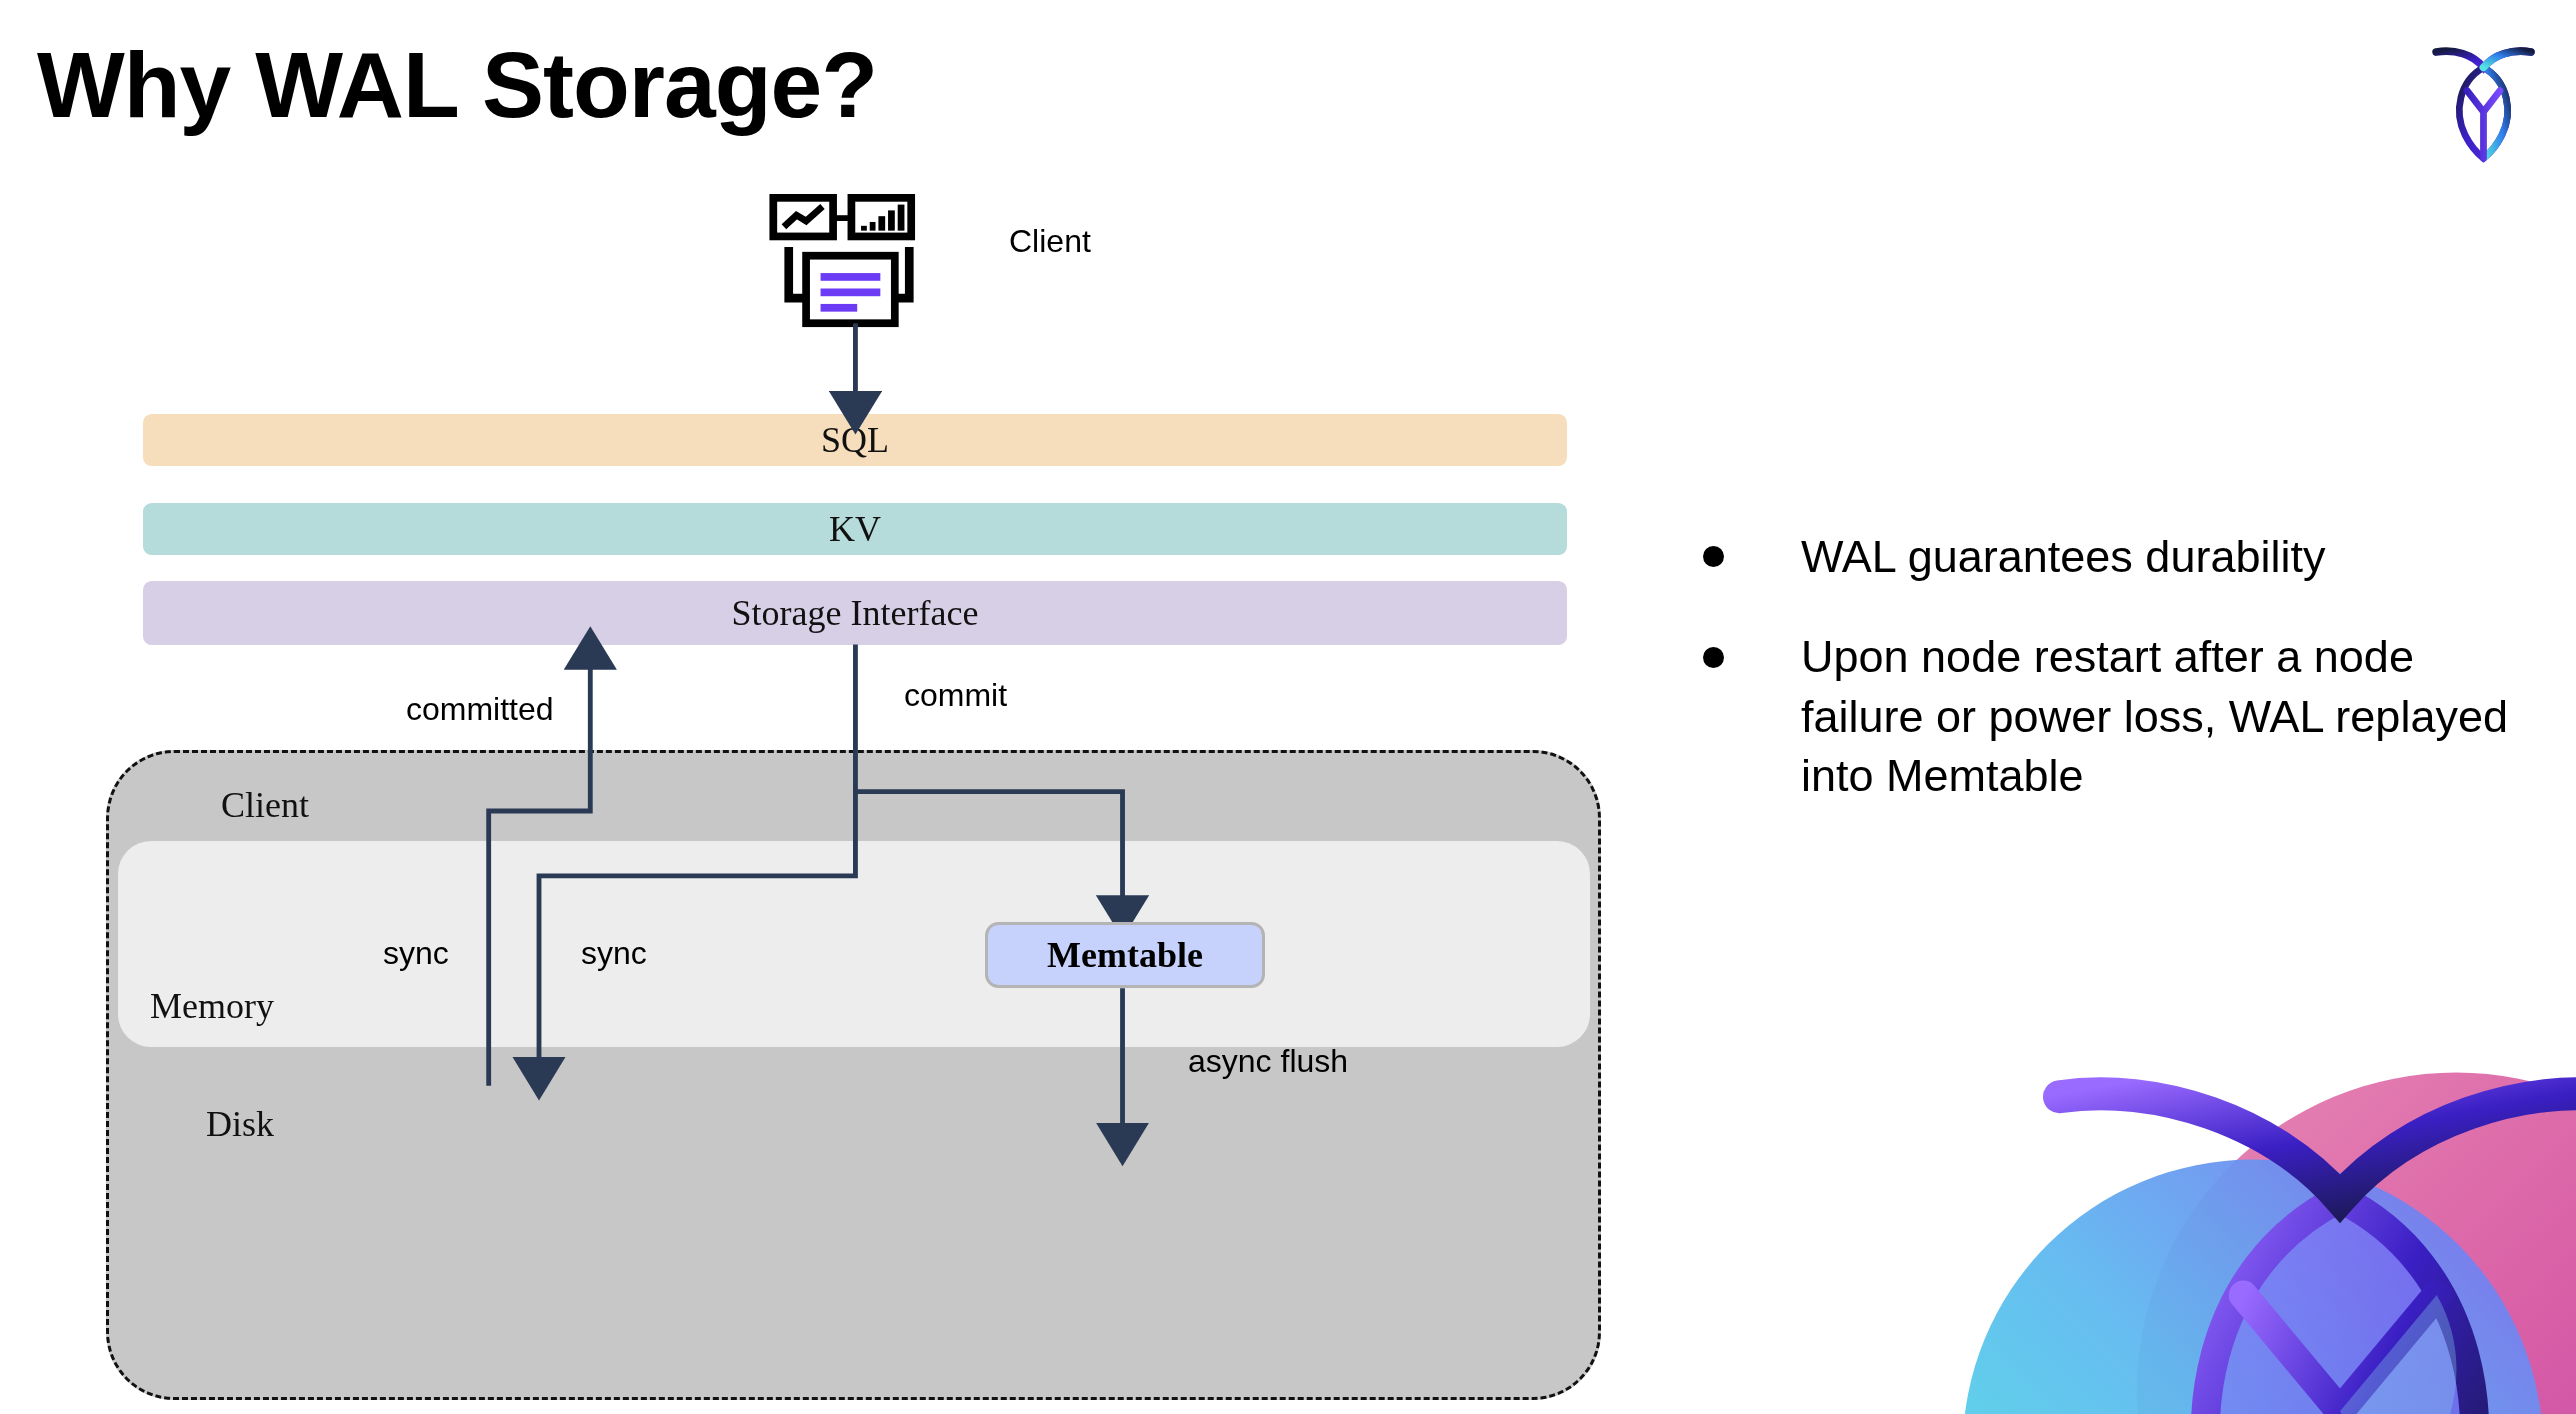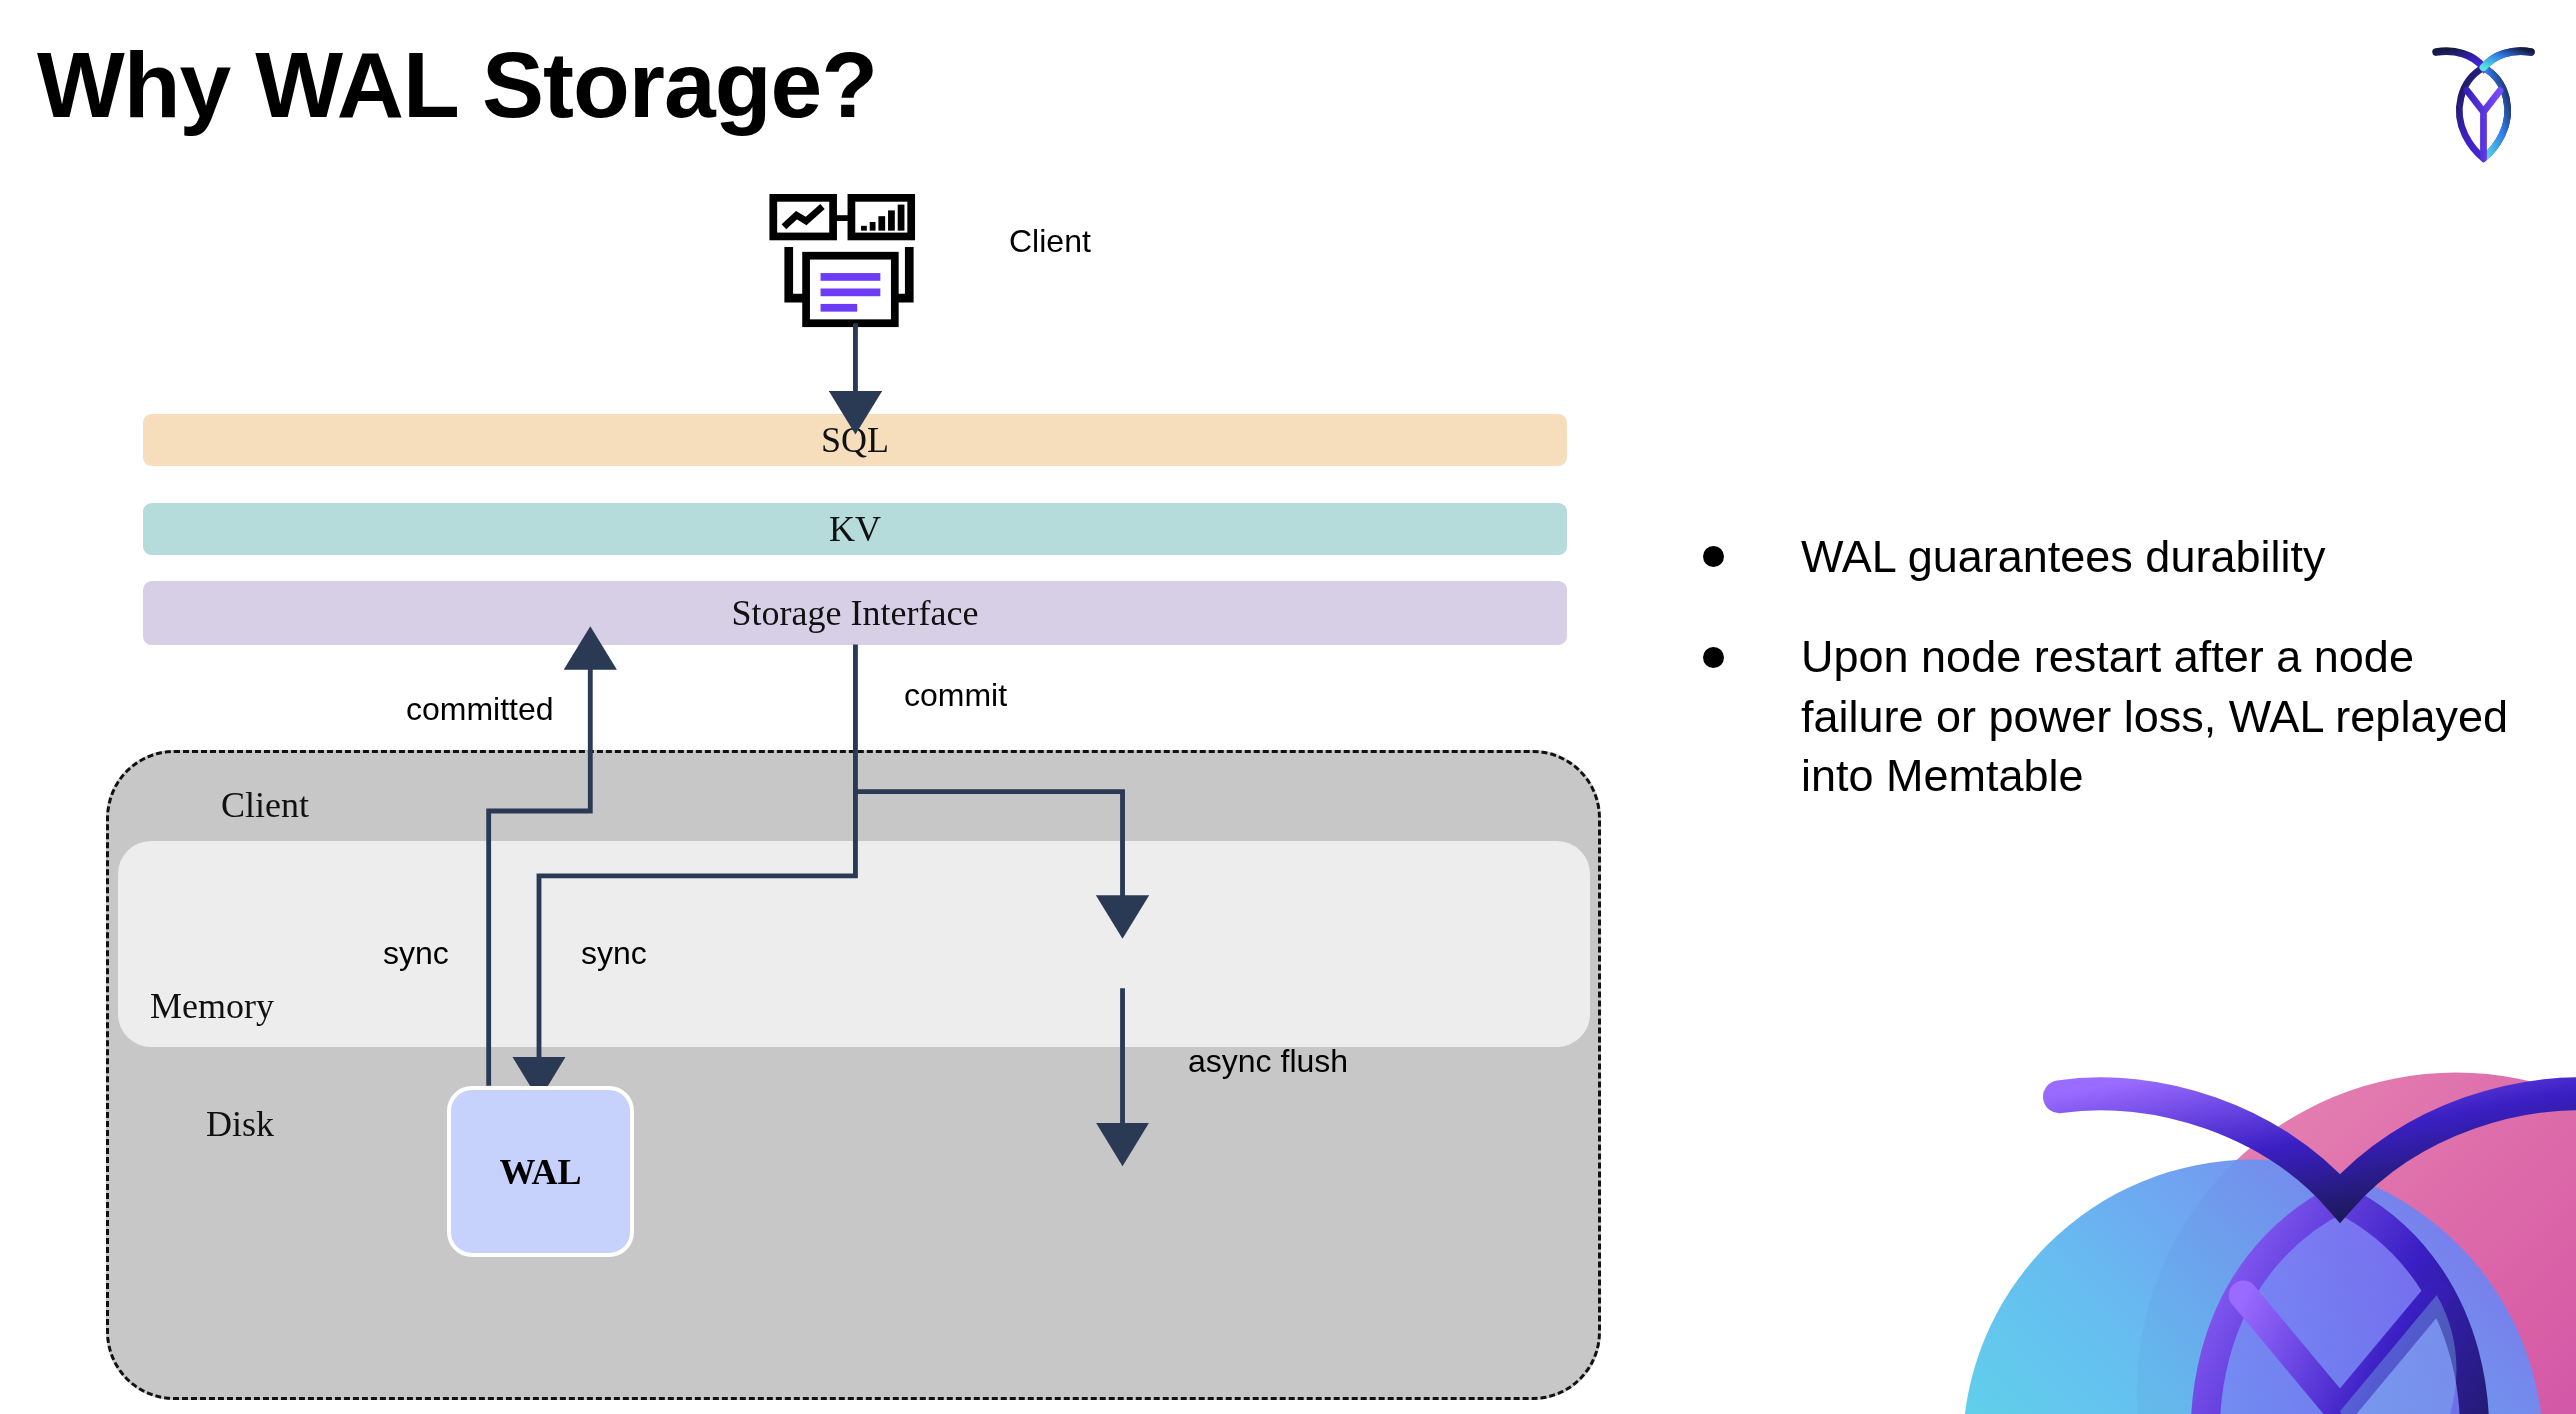--- a/index.html
+++ b/index.html
@@ -229,22 +229,22 @@
 
     <path d="M505 1122 L505 838 L610 838 L610 672" stroke="#2A3A55" stroke-width="5" fill="none" marker-end="url(#ah)"></path>
 
     <path d="M884 666 L884 818 L1160 818 L1160 945" stroke="#2A3A55" stroke-width="5" fill="none" marker-end="url(#ah)"></path>
 
     <path d="M884 818 L884 905 L557 905 L557 1112" stroke="#2A3A55" stroke-width="5" fill="none" marker-end="url(#ah)"></path>
 
     <path d="M1160 1021 L1160 1180" stroke="#2A3A55" stroke-width="5" fill="none" marker-end="url(#ah)"></path>
   </svg>
 
-  <div class="data-box" id="box-wal">
-    <span>WAL</span>
+  <div class="data-box" id="box-memtable">
+    <span>Memtable</span>
   </div>
 
   <div class="edge-label" id="lbl-committed">committed</div>
   <div class="edge-label" id="lbl-commit">commit</div>
   <div class="edge-label" id="lbl-sync-left">sync</div>
   <div class="edge-label" id="lbl-sync-right">sync</div>
   <div class="edge-label" id="lbl-async-flush">async flush</div>
 
   <div id="bullets">
     <div class="bullet-row">

